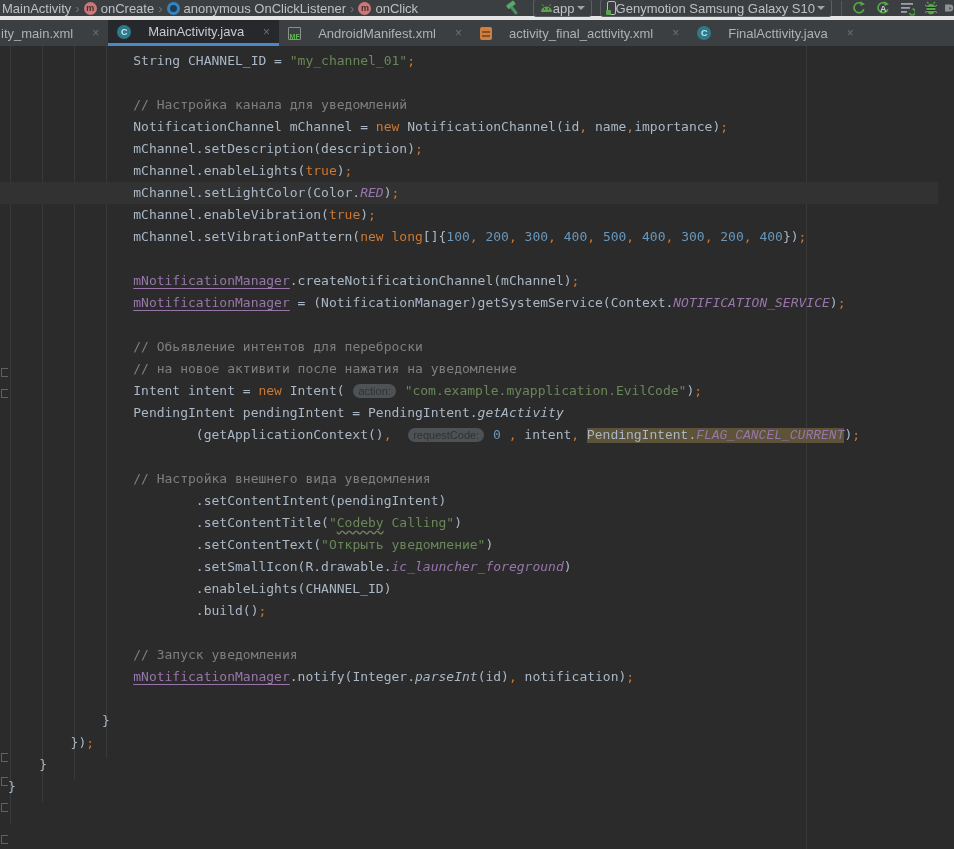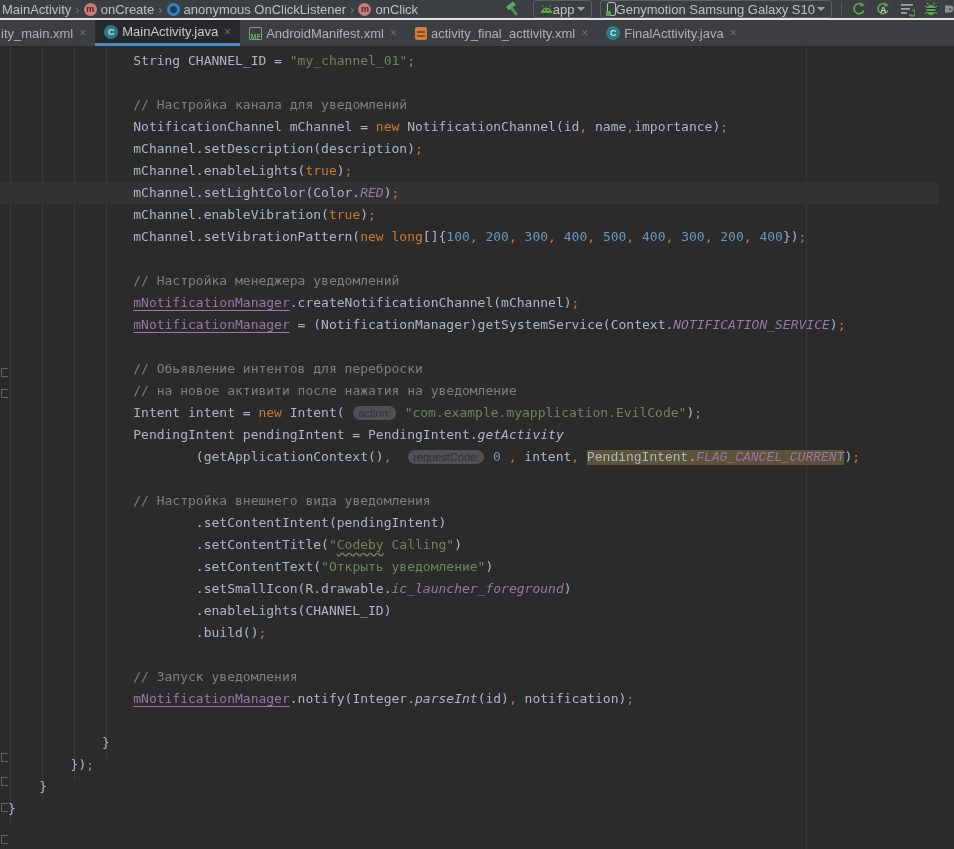--- a/index.html
+++ b/index.html
@@ -6,21 +6,21 @@
   html,body { margin:0; padding:0; }
   body {
     width:954px; height:849px; overflow:hidden;
     background:#2b2b2b;
     font-family:"Liberation Sans", sans-serif;
     -webkit-font-smoothing:antialiased;
   }
 
   
   .toolbar {
-    height:20px; background:#3c3f41; border-bottom:2px solid #e5e5e5;
+    height:20px; background:#3c3f41; border-bottom:4px solid #e5e5e5;
     display:flex; align-items:center; justify-content:space-between;
     padding-left:2px; white-space:nowrap;
   }
   .crumbs { display:flex; align-items:center; font-size:13px; color:#bcc0c2; }
   .crumb { display:flex; align-items:center; gap:4px; }
   .crumb-sep { color:#6f7578; margin:0 4px; font-size:13px; }
   .ic-method {
     width:13px; height:13px; border-radius:50%; background:#c97979;
     color:#4b2b2b; font-size:9px; font-weight:bold; line-height:13px; text-align:center;
     flex:0 0 auto;
@@ -38,21 +38,21 @@
   }
   .tri { width:0; height:0; border-left:4px solid transparent; border-right:4px solid transparent; border-top:4px solid #9ba1a4; margin-left:2px; }
   .phone { width:9px; height:14px; border:1px solid #b9bdbf; border-radius:2px; position:relative; }
   .phone i { position:absolute; left:-2px; bottom:-1px; width:5px; height:5px; background:#57a64a; border-radius:1px; }
   .divider { width:1px; height:15px; background:#54585a; margin:0 5px 0 9px; }
   .cut { width:11px; overflow:hidden; }
 
   
   .tabbar { height:26px; background:#3c3f41; display:flex; align-items:stretch; white-space:nowrap; }
   .tab {
-    display:flex; align-items:center; gap:4px; padding:0 9px;
+    display:flex; align-items:center; gap:17px; padding:0 9px;
     font-size:13px; color:#aeb2b5;
   }
   .tab.first { padding-left:1px; }
   .tab.active { background:#26282b; color:#c8ccce; border-bottom:3px solid #4a88c7; }
   .tab-close { color:#6c7174; font-size:12px; margin-left:2px; }
   .ic-class {
     width:14px; height:14px; border-radius:50%; background:#2f7a88;
     color:#c4eaef; font-size:9px; font-weight:bold; line-height:14px; text-align:center; flex:0 0 auto;
   }
   .ic-manifest {
@@ -237,21 +237,20 @@
       <div class="line"><span class="tk-d">                String CHANNEL_ID = </span><span class="tk-s">"my_channel_01"</span><span class="tk-p">;</span></div>
       <div class="line"></div>
       <div class="line"><span class="tk-d">                </span><span class="tk-cm">// Настройка канала для уведомлений</span></div>
       <div class="line"><span class="tk-d">                NotificationChannel mChannel = </span><span class="tk-k">new</span><span class="tk-d"> NotificationChannel(id</span><span class="tk-p">,</span><span class="tk-d"> name</span><span class="tk-p">,</span><span class="tk-d">importance)</span><span class="tk-p">;</span></div>
       <div class="line"><span class="tk-d">                mChannel.setDescription(description)</span><span class="tk-p">;</span></div>
       <div class="line"><span class="tk-d">                mChannel.enableLights(</span><span class="tk-k">true</span><span class="tk-d">)</span><span class="tk-p">;</span></div>
       <div class="line cur"><span class="tk-d">                mChannel.setLightColor(Color.</span><span class="tk-cn">RED</span><span class="tk-d">)</span><span class="tk-p">;</span></div>
       <div class="line"><span class="tk-d">                mChannel.enableVibration(</span><span class="tk-k">true</span><span class="tk-d">)</span><span class="tk-p">;</span></div>
       <div class="line"><span class="tk-d">                mChannel.setVibrationPattern(</span><span class="tk-k">new</span><span class="tk-d"> </span><span class="tk-k">long</span><span class="tk-d">[]{</span><span class="tk-n">100</span><span class="tk-p">,</span><span class="tk-d"> </span><span class="tk-n">200</span><span class="tk-p">,</span><span class="tk-d"> </span><span class="tk-n">300</span><span class="tk-p">,</span><span class="tk-d"> </span><span class="tk-n">400</span><span class="tk-p">,</span><span class="tk-d"> </span><span class="tk-n">500</span><span class="tk-p">,</span><span class="tk-d"> </span><span class="tk-n">400</span><span class="tk-p">,</span><span class="tk-d"> </span><span class="tk-n">300</span><span class="tk-p">,</span><span class="tk-d"> </span><span class="tk-n">200</span><span class="tk-p">,</span><span class="tk-d"> </span><span class="tk-n">400</span><span class="tk-d">})</span><span class="tk-p">;</span></div>
       <div class="line"></div>
-      <div class="line"><span class="tk-d">                </span><span class="tk-cm">// Настройка менеджера уведомлений</span></div>
       <div class="line"><span class="tk-d">                </span><span class="tk-f">mNotificationManager</span><span class="tk-d">.createNotificationChannel(mChannel)</span><span class="tk-p">;</span></div>
       <div class="line"><span class="tk-d">                </span><span class="tk-f">mNotificationManager</span><span class="tk-d"> = (NotificationManager)getSystemService(Context.</span><span class="tk-cn">NOTIFICATION_SERVICE</span><span class="tk-d">)</span><span class="tk-p">;</span></div>
       <div class="line"></div>
       <div class="line"><span class="tk-d">                </span><span class="tk-cm">// Обьявление интентов для переброски</span></div>
       <div class="line"><span class="tk-d">                </span><span class="tk-cm">// на новое активити после нажатия на уведомление</span></div>
       <div class="line"><span class="tk-d">                Intent intent = </span><span class="tk-k">new</span><span class="tk-d"> Intent( </span><span class="tk-hint">action:</span><span class="tk-d"> </span><span class="tk-s">"com.example.myapplication.EvilCode"</span><span class="tk-d">)</span><span class="tk-p">;</span></div>
       <div class="line"><span class="tk-d">                PendingIntent pendingIntent = PendingIntent.</span><span class="tk-sm">getActivity</span></div>
       <div class="line"><span class="tk-d">                        (getApplicationContext()</span><span class="tk-p">,</span><span class="tk-d">  </span><span class="tk-hint">requestCode:</span><span class="tk-d"> </span><span class="tk-n">0</span><span class="tk-d"> </span><span class="tk-p">,</span><span class="tk-d"> intent</span><span class="tk-p">,</span><span class="tk-d"> </span><span class="tk-d tk-hl">PendingIntent.</span><span class="tk-cn tk-hl">FLAG_CANCEL_CURRENT</span><span class="tk-d">)</span><span class="tk-p">;</span></div>
       <div class="line"></div>
       <div class="line"><span class="tk-d">                </span><span class="tk-cm">// Настройка внешнего вида уведомления</span></div>

